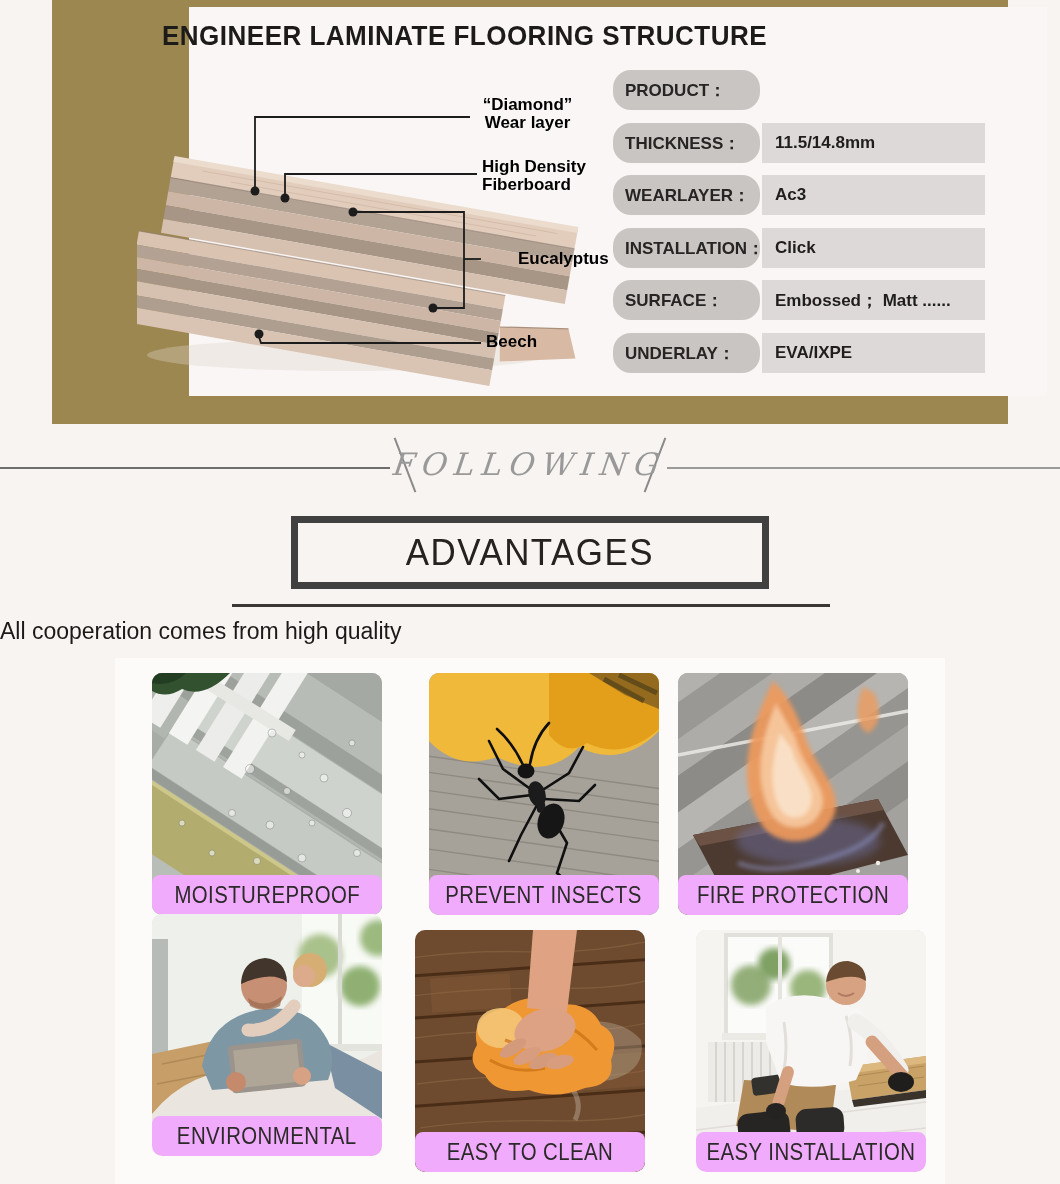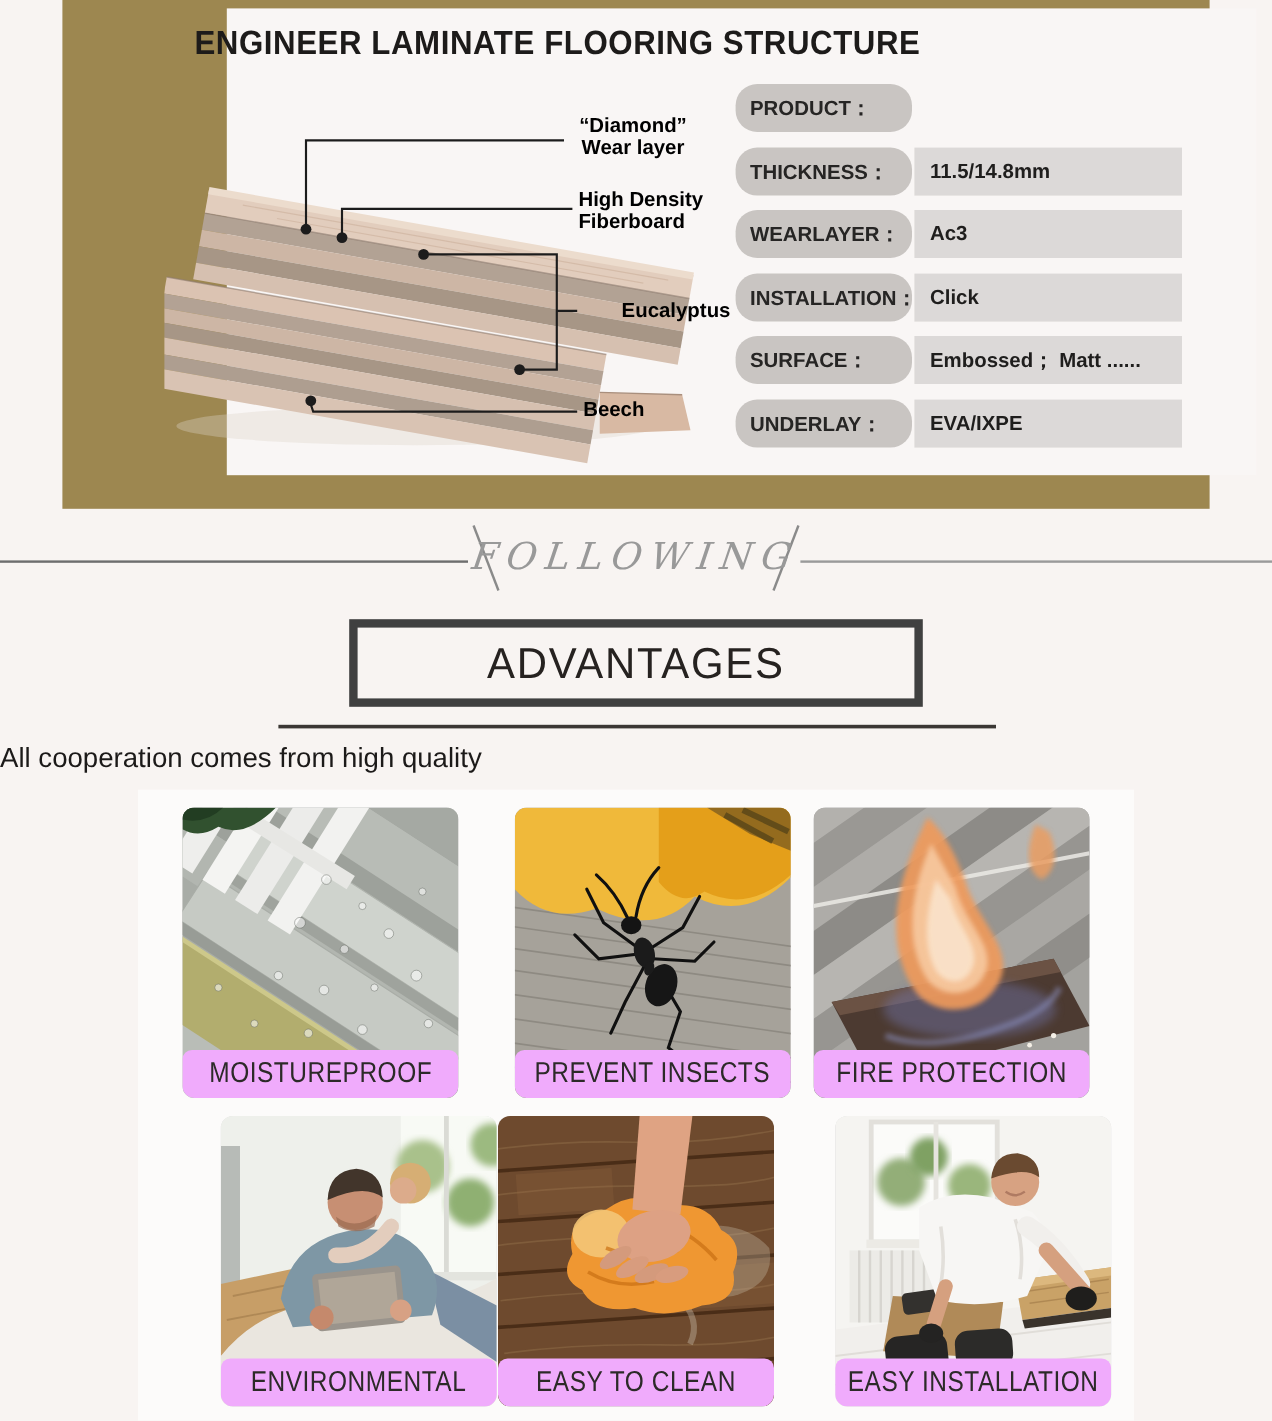--- a/index.html
+++ b/index.html
@@ -47,21 +47,21 @@
 
   
   .grid-panel{position:absolute;left:115px;top:658px;width:830px;height:526px;background:#fcfbfa;}
   .tile{position:absolute;width:230px;height:242px;border-radius:10px;overflow:hidden;background:#ddd;}
   .tile svg{position:absolute;left:0;top:0;width:100%;height:100%;}
   .tile .caption{position:absolute;left:0;right:0;bottom:0;height:40px;background:#f0abfc;
         border-radius:8px 8px 10px 10px;display:flex;align-items:center;justify-content:center;}
   .caption span{font-size:24px;font-weight:500;color:#2c2a28;white-space:nowrap;
         transform:scaleX(.85);letter-spacing:.5px;}
   .t1{left:37px;top:15px;}  .t2{left:300px;top:15px;margin-left:14px;}  .t3{left:563px;top:15px;}
-  .t4{left:37px;top:272px;margin-left:32px;} .t5{left:300px;top:272px;} .t6{left:581px;top:272px;}
+  .t4{left:37px;top:256px;} .t5{left:300px;top:272px;} .t6{left:581px;top:272px;}
 </style>
 </head>
 <body>
 
 <div id="page">
 
   <div class="gold-frame">
     <div class="inner-box"></div>
   </div>
 

